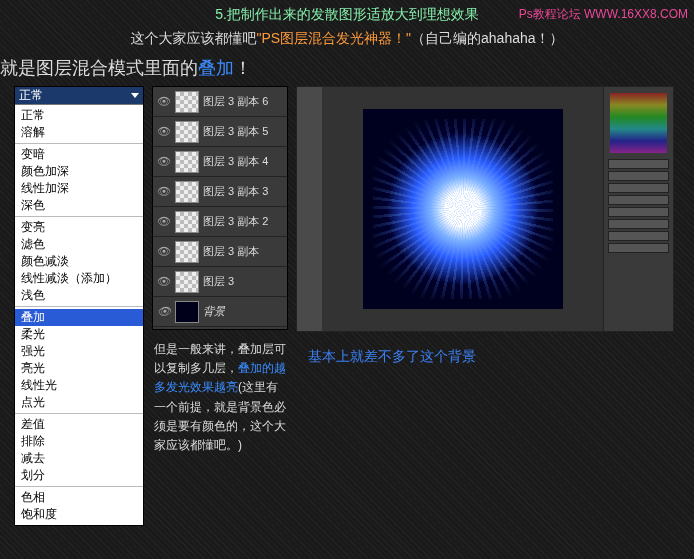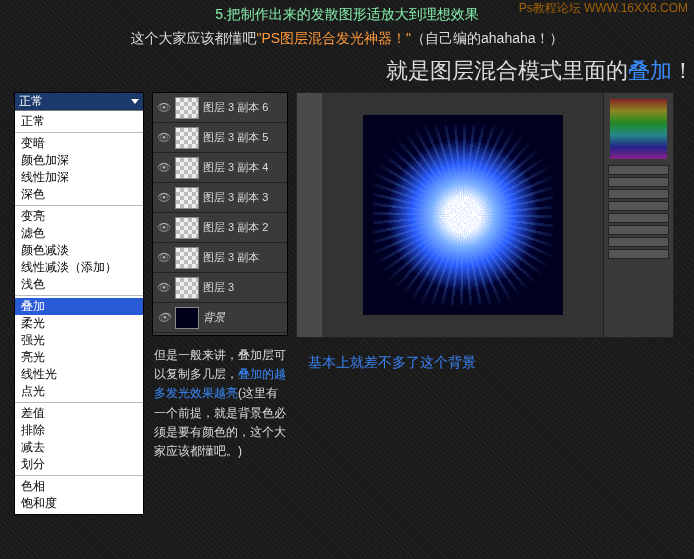--- a/index.html
+++ b/index.html
@@ -7,32 +7,32 @@
     width: 694px; height: 559px;
     background: #1a1a1a;
     background-image: repeating-linear-gradient(45deg, #222 0, #222 1px, #1a1a1a 1px, #1a1a1a 4px);
     font-family: "Microsoft YaHei", sans-serif;
     color: #ccc;
     font-size: 13px;
     overflow: hidden;
     position: relative;
   }
   .watermark {
-    position: absolute; top: 0; right: 6px;
-    color: #a16207; font-size: 12px;
+    position: absolute; top: 6px; right: 6px;
+    color: #ec4899; font-size: 12px;
   }
   .title-line {
     text-align: center; padding-top: 6px; color: #86efac; font-size: 14px;
   }
   .sub-line {
     text-align: center; padding-top: 6px; color: #ddd; font-size: 14px;
   }
   .hl-orange { color: #ff9b3b; }
   .big-line {
-    text-align: right; font-size: 22px; color: #ddd; padding: 8px 0 6px 0; margin-left: 44px;
+    text-align: left; font-size: 18px; color: #ddd; padding: 8px 0 6px 0;
   }
   .hl-blue { color: #3b8cff; }
 
   .main {
     display: flex; gap: 8px; padding: 0 14px;
   }
 
   
   .blend-drop {
     width: 130px; flex-shrink: 0;
@@ -143,20 +143,21 @@
 <div class="main">
 
   <div class="blend-drop">
     <div class="blend-selected">
       <span>正常</span>
       <span class="tri-down"></span>
     </div>
     <div id="blend-list">
         <div class="blend-group">
           <div class="blend-item">正常</div>
+          <div class="blend-item">溶解</div>
         </div>
         <div class="blend-group">
           <div class="blend-item">变暗</div>
           <div class="blend-item">颜色加深</div>
           <div class="blend-item">线性加深</div>
           <div class="blend-item">深色</div>
         </div>
         <div class="blend-group">
           <div class="blend-item">变亮</div>
           <div class="blend-item">滤色</div>

